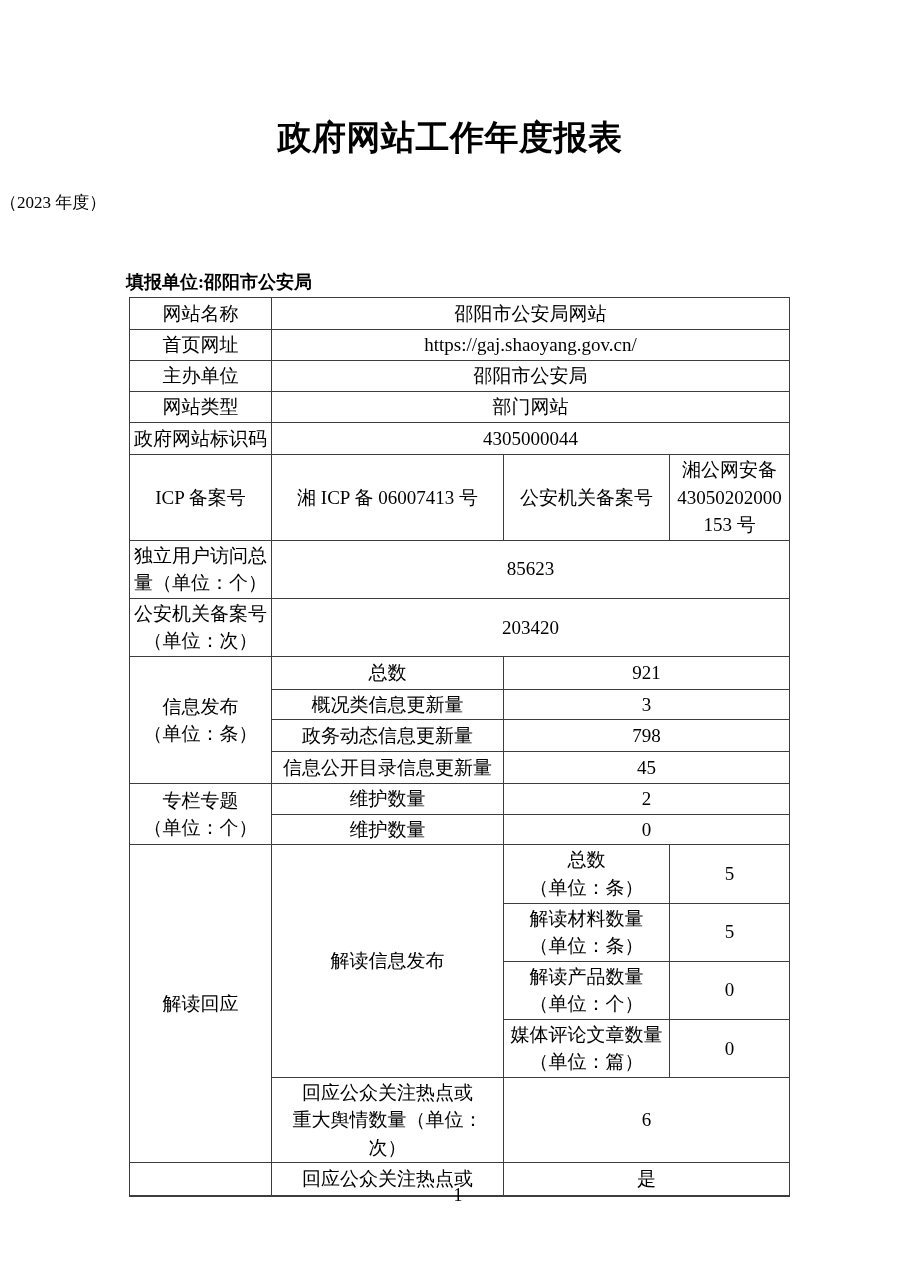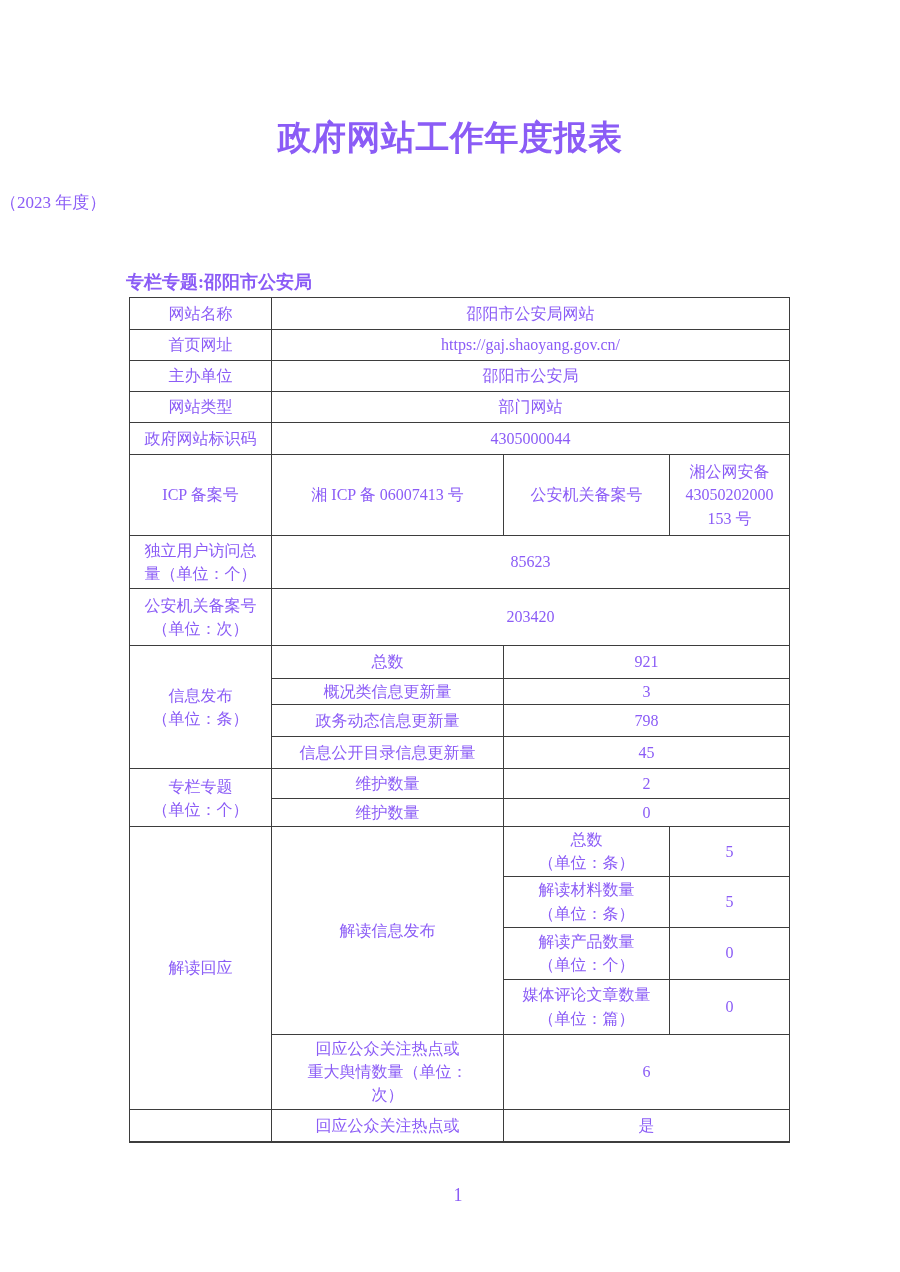--- a/index.html
+++ b/index.html
@@ -1,20 +1,20 @@
 <!DOCTYPE html>
 <html><head>
 <meta charset="utf-8">
 <style>
   html,body{margin:0;padding:0;background:#ffffff;}
   .page{
     position:relative;
     width:900px;height:1272px;
     background:#ffffff;
-    color:#8b5cf6;
+    color:#000000;
     font-family:"Liberation Serif","DejaVu Serif",serif;
     overflow:hidden;
   }
   .doc-title{
     position:absolute;top:117px;left:0;width:900px;
     text-align:center;
     font-family:"Liberation Sans","DejaVu Sans",sans-serif;
     font-weight:bold;font-size:34px;line-height:40px;
     letter-spacing:0.5px;
   }
@@ -23,21 +23,21 @@
     text-align:left;font-size:17px;line-height:24px;
   }
   .reporting-unit{
     position:absolute;top:270px;left:126px;
     font-size:18px;font-weight:bold;line-height:24px;
   }
   table.report-table{
     position:absolute;top:297px;left:129px;
     width:660px;
     border-collapse:collapse;table-layout:fixed;
-    font-size:16px;
+    font-size:19px;
   }
   .report-table td{
     border:1px solid #3d3d3d;
     text-align:center;vertical-align:middle;
     padding:1px 3px;
     line-height:1.45;
     white-space:pre-line;
     overflow:hidden;
   }
   .report-table tr.last-row td{border-bottom-width:2px;}
@@ -46,21 +46,21 @@
     text-align:center;font-size:18px;line-height:22px;
   }
 </style>
 </head>
 <body>
 
 <div class="page">
 
   <div class="doc-title">政府网站工作年度报表</div>
   <div class="doc-subtitle">（2023 年度）</div>
-  <div class="reporting-unit">专栏专题:邵阳市公安局</div>
+  <div class="reporting-unit">填报单位:邵阳市公安局</div>
 
   <table class="report-table">
     <colgroup>
       <col style="width:142px">
       <col style="width:232px">
       <col style="width:166px">
       <col style="width:120px">
     </colgroup>
     <tbody>
       <tr style="height:32px">

